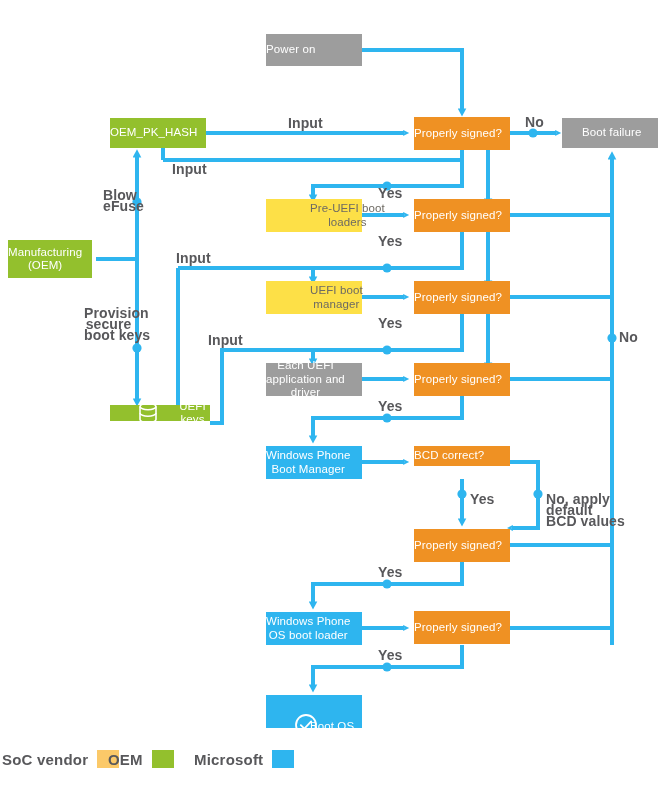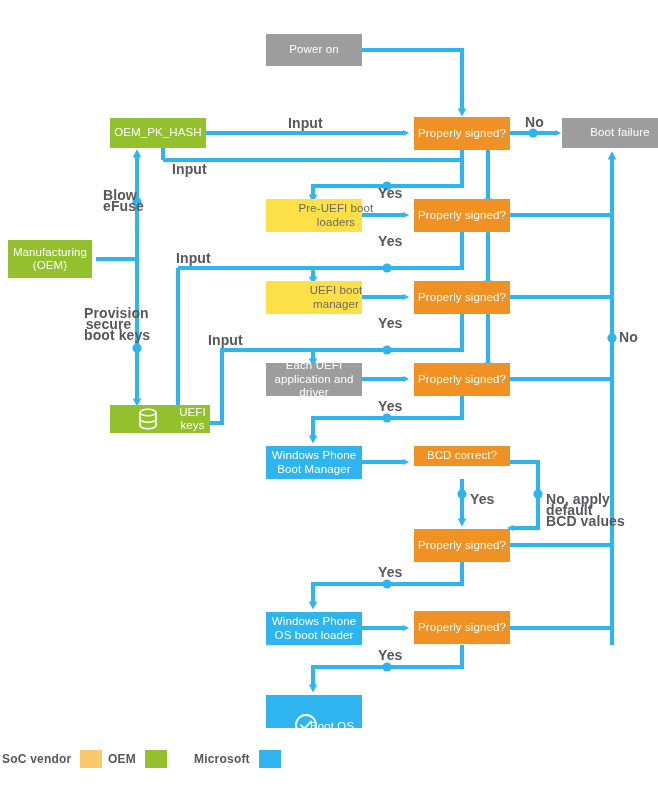--- a/index.html
+++ b/index.html
@@ -1,34 +1,34 @@
 <!DOCTYPE html>
 <html><head>
 <meta charset="utf-8">
 <style>
   html,body{margin:0;padding:0;background:#ffffff;}
   body{width:658px;height:803px;position:relative;overflow:hidden;
        font-family:"Liberation Sans","DejaVu Sans",sans-serif;}
   #canvas{position:absolute;left:0;top:0;width:658px;height:803px;}
   svg.wires{position:absolute;left:0;top:0;width:658px;height:803px;pointer-events:none;}
-  .node{position:absolute;display:flex;align-items:center;justify-content:center;
+  .node{position:absolute;display:flex;align-items:center;justify-content:flex-start;
         box-sizing:border-box;color:#ffffff;font-size:11.5px;line-height:13.5px;
         text-align:center;letter-spacing:.1px;}
   .node.w96{width:96px;}
   .node .txt{display:block;}
   .gray{background:#9d9d9d;}
   .green{background:#93c02d;}
   .orange{background:#ef9123;}
   .lightorange{background:#fde047;color:#6d6a63;padding-left:44px;}
   .cyan{background:#2eb5ef;}
   .edge-label{position:absolute;color:#58585b;font-size:14px;font-weight:bold;
               line-height:11px;letter-spacing:.1px;white-space:pre;}
   .legend{position:absolute;left:0;top:748px;width:658px;height:30px;}
   .legend-item{position:absolute;display:flex;align-items:center;}
-  .legend-text{color:#58585b;font-size:12px;font-weight:bold;margin-right:9px;letter-spacing:.2px;}
+  .legend-text{color:#58585b;font-size:15px;font-weight:bold;margin-right:9px;letter-spacing:.2px;}
   .legend-swatch{width:22px;height:18px;display:block;}
   .icon-db{width:20px;height:22px;margin-right:7px;flex:0 0 auto;}
   .icon-check{width:24px;height:24px;margin-right:8px;flex:0 0 auto;}
 </style>
 </head>
 <body>
 
 <div id="canvas">
 
   <svg class="wires" viewBox="0 0 658 803" xmlns="http://www.w3.org/2000/svg">
@@ -131,21 +131,21 @@
 
   <div class="node green w96" style="left:110px;top:118px;height:30px;">
     <span class="txt">OEM_PK_HASH</span>
   </div>
 
   <div class="node green" style="left:8px;top:240px;width:84px;height:38px;white-space:pre;">
     <span class="txt">Manufacturing
 (OEM)</span>
   </div>
 
-  <div class="node green" style="left:110px;top:405px;width:100px;height:28px;justify-content:flex-start;padding-left:28px;">
+  <div class="node green" style="left:110px;top:405px;width:100px;height:16px;justify-content:flex-start;padding-left:28px;">
     <span class="icon-db">
       <svg viewBox="0 0 20 22" width="20" height="22">
         <ellipse cx="10" cy="4.5" rx="8" ry="3.2" fill="none" stroke="#ffffff" stroke-width="1.6"></ellipse>
         <path d="M2,4.5 L2,17.5 A8,3.2 0 0 0 18,17.5 L18,4.5" fill="none" stroke="#ffffff" stroke-width="1.6"></path>
         <path d="M2,11 A8,3.2 0 0 0 18,11" fill="none" stroke="#ffffff" stroke-width="1.4"></path>
       </svg>
     </span>
     <span class="txt" style="margin-left:10px;">UEFI keys</span>
   </div>
 

